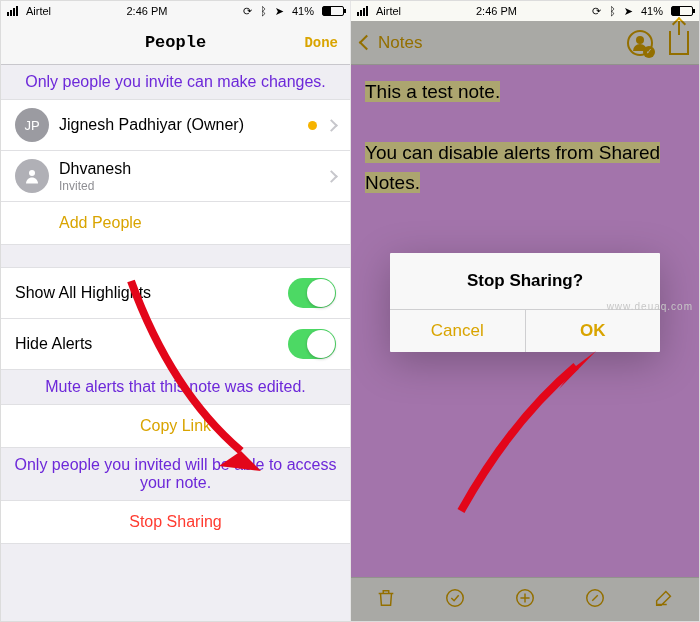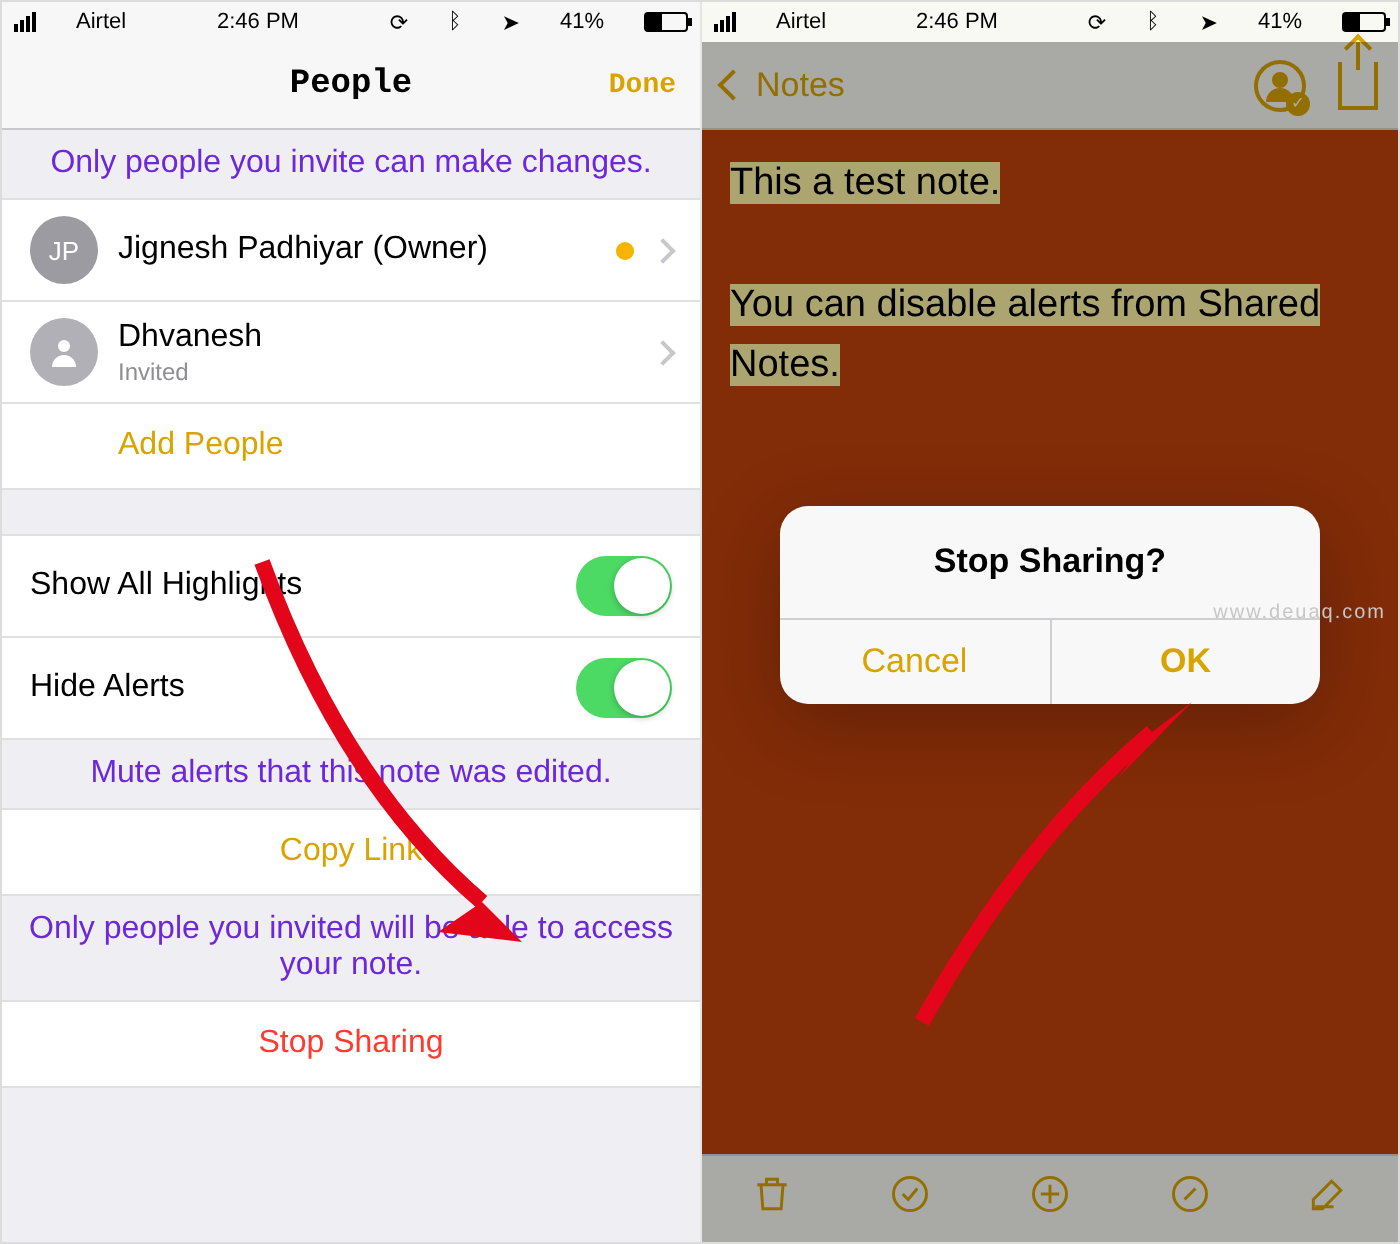--- a/index.html
+++ b/index.html
@@ -2,21 +2,21 @@
 <html><head>
 <meta charset="utf-8">
 <style>
   * { box-sizing: border-box; margin: 0; padding: 0; }
   body { font-family: -apple-system, "Helvetica Neue", Arial, sans-serif; background: #fff; }
   .canvas { width: 700px; height: 622px; position: relative; display: flex; border: 1px solid #dcdcdc; }
   .phone { width: 349px; height: 620px; position: relative; overflow: hidden; }
   .phone + .phone { border-left: 1px solid #e5e5e5; }
   
   .status { height: 20px; display: flex; align-items: center; justify-content: space-between; padding: 0 6px; font-size: 11px; color: #000; background: #f7f7f7; }
-  .status .left, .status .right { display: flex; align-items: center; gap: 20px; }
+  .status .left, .status .right { display: flex; align-items: center; gap: 8px; }
   .status .sig { display: flex; gap: 1px; align-items: flex-end; }
   .status .sig i { width: 2px; background: #000; display: block; }
   .status .sig i:nth-child(1){height:4px}
   .status .sig i:nth-child(2){height:6px}
   .status .sig i:nth-child(3){height:8px}
   .status .sig i:nth-child(4){height:10px}
   .status .batt { width: 22px; height: 10px; border: 1px solid #000; border-radius: 2px; position: relative; }
   .status .batt::after { content:""; position:absolute; right:-3px; top:2px; width:2px; height:4px; background:#000; }
   .status .batt i { display:block; width:40%; height:100%; background:#000; }
   
@@ -37,38 +37,38 @@
   .addp { color:#d9a400; font-size:16px; padding:12px 0 12px 58px; background:#fff; border-bottom:1px solid #e0e0e3; }
   .spacer { height: 22px; }
   .row { background:#fff; border-top:1px solid #e0e0e3; border-bottom:1px solid #e0e0e3; padding:10px 14px; display:flex; align-items:center; justify-content:space-between; font-size:16px; }
   .row + .row { border-top:none; }
   .switch { width:48px; height:30px; border-radius:15px; background:#4cd964; position:relative; flex:none; }
   .switch::after { content:""; position:absolute; top:1px; right:1px; width:28px; height:28px; border-radius:50%; background:#fff; box-shadow:0 1px 3px rgba(0,0,0,.25); }
   .centerbtn { text-align:center; font-size:16px; padding:12px 0; background:#fff; border-top:1px solid #e0e0e3; border-bottom:1px solid #e0e0e3; }
   .copy { color:#d9a400; }
   .stop { color:#ff3b30; }
   
-  .right-screen { background:#c2410c; height:600px; position:relative; }
+  .right-screen { background:#f0abfc; height:600px; position:relative; }
   .rnav { height:44px; background:#f9f9f4; border-bottom:1px solid #d8d8ce; display:flex; align-items:center; padding:0 10px; gap:6px; }
   .rback { width:11px; height:11px; border-top:2px solid #d9a400; border-left:2px solid #d9a400; transform:rotate(-45deg); }
   .rnotes { color:#d9a400; font-size:17px; }
   .ricons { margin-left:auto; display:flex; align-items:center; gap:16px; }
   .pcircle { width:26px; height:26px; border-radius:50%; border:2px solid #d9a400; position:relative; }
   .pcircle::before { content:""; position:absolute; top:4px; left:7px; width:8px; height:8px; border-radius:50%; background:#d9a400; }
   .pcircle::after { content:""; position:absolute; bottom:3px; left:4px; width:14px; height:7px; border-radius:7px 7px 0 0; background:#d9a400; }
   .pcheck { position:absolute; right:-4px; bottom:-4px; width:12px; height:12px; border-radius:50%; background:#d9a400; display:flex; align-items:center; justify-content:center; color:#fff; font-size:8px; }
   .share { width:20px; height:24px; border:2px solid #d9a400; border-top:none; position:relative; }
   .share::before { content:""; position:absolute; top:-10px; left:7px; width:2px; height:14px; background:#d9a400; }
   .share::after { content:""; position:absolute; top:-12px; left:3px; width:8px; height:8px; border-top:2px solid #d9a400; border-left:2px solid #d9a400; transform:rotate(45deg); }
   .notearea { padding:12px 14px; font-size:19px; line-height:1.6; }
   .hl { background:#fef4a4; }
   
   .dim { position:absolute; inset:0; background:rgba(0,0,0,.32); pointer-events:none; }
   .right-screen .status, .right-screen .rnav, .right-screen .notearea, .right-screen .toolbar {  }
-  .alert { position:absolute; top:232px; left:50%; transform:translateX(-50%); width:270px; background:#f8f8f8; border-radius:14px; overflow:hidden; box-shadow:0 10px 40px rgba(0,0,0,.25); }
+  .alert { position:absolute; top:232px; left:50%; transform:translateX(-50%); width:270px; background:#f8f8f8; border-radius:1px; overflow:hidden; box-shadow:0 10px 40px rgba(0,0,0,.25); }
   .alert .atop { padding:18px 16px 14px; text-align:center; }
   .alert .atitle { font-size:17px; font-weight:600; margin-bottom:4px; }
   .alert .amsg { font-size:13px; color:#222; line-height:1.35; }
   .alert .abtns { display:flex; border-top:1px solid #cfcfd1; }
   .alert .abtn { flex:1; text-align:center; padding:11px 16px; font-size:17px; color:#d9a400; }
   .alert .abtn + .abtn { border-left:1px solid #cfcfd1; font-weight:600; }
   
   .toolbar { position:absolute; bottom:0; left:0; right:0; height:44px; background:#f9f9f4; border-top:1px solid #d8d8ce; display:flex; align-items:center; justify-content:space-around; }
   .tb svg { stroke:#d9a400; fill:none; stroke-width:1.6; }
   

